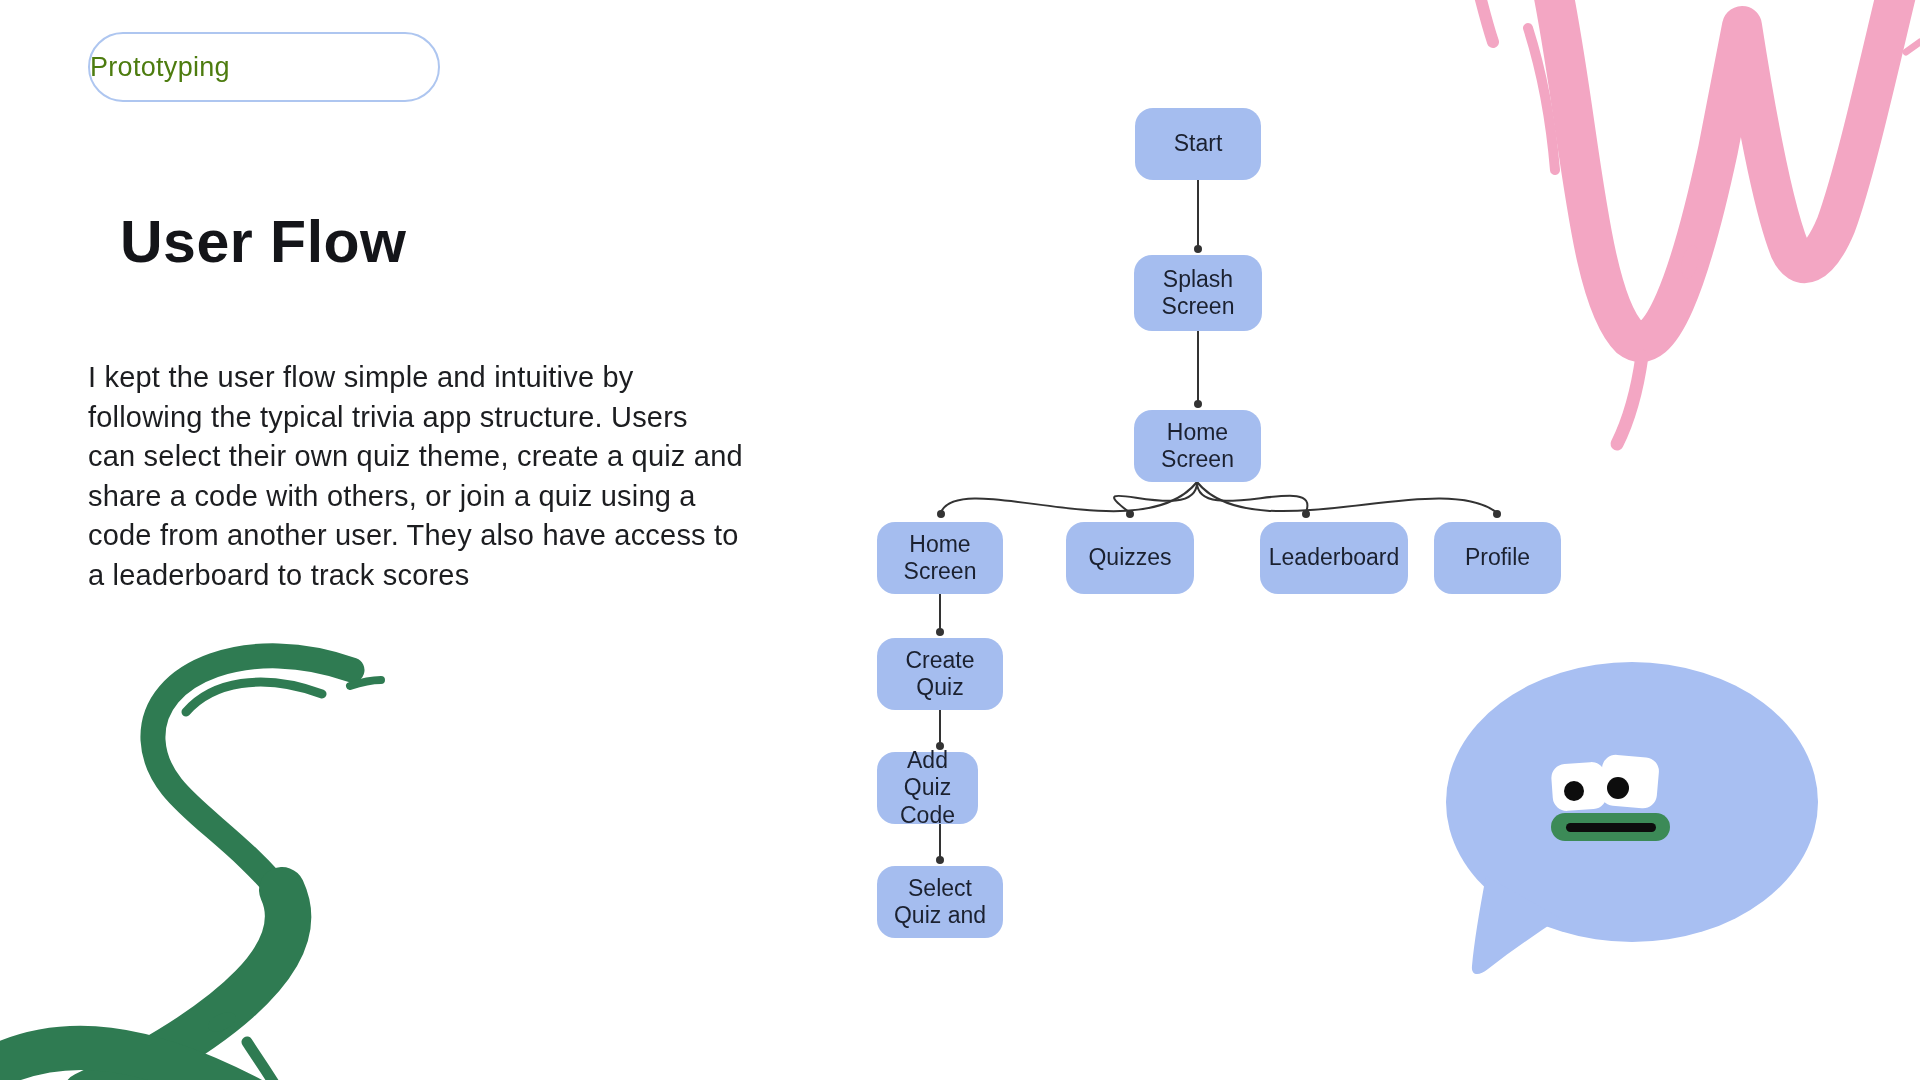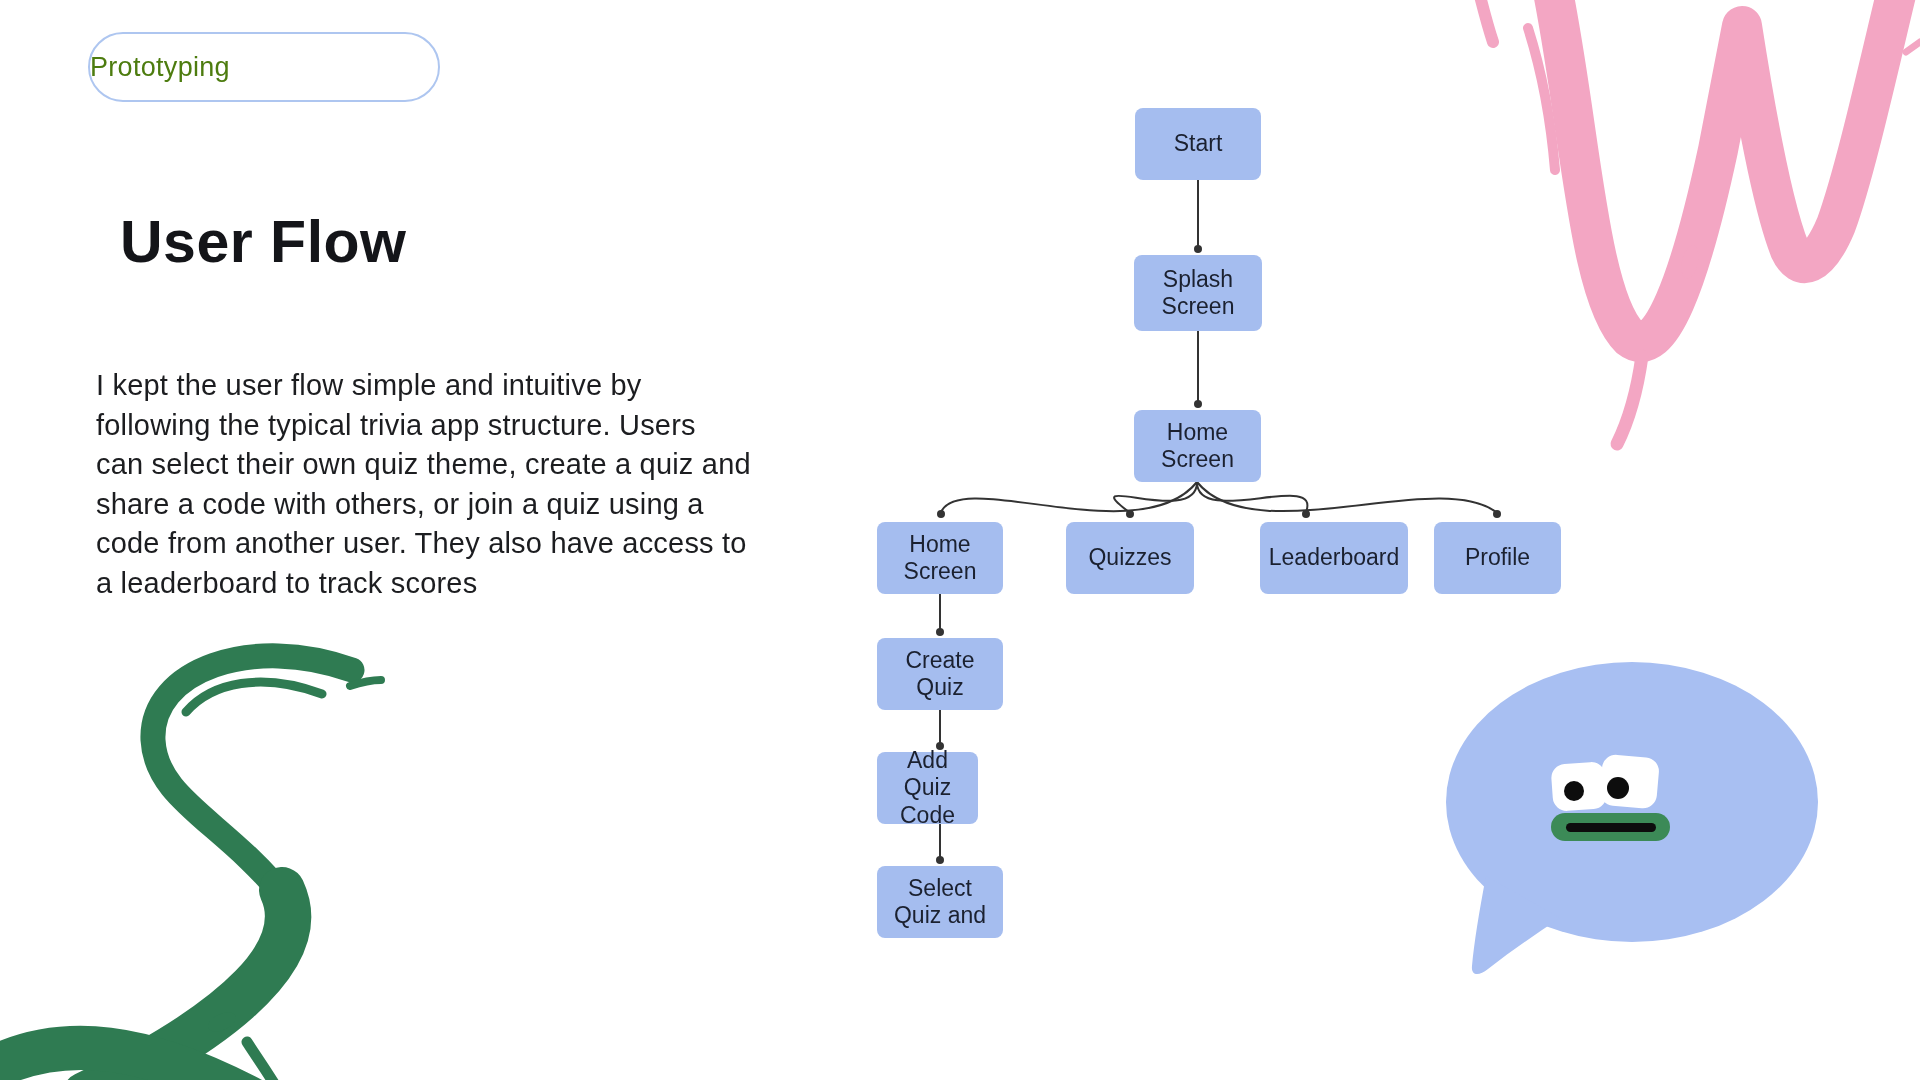--- a/index.html
+++ b/index.html
@@ -19,21 +19,21 @@
   .title{
     position:absolute;left:108px;top:196px;
     font-size:59px;font-weight:700;color:#141519;letter-spacing:.5px;
   }
   .desc{
     position:absolute;left:88px;top:358px;width:740px;
     font-size:29px;line-height:39.5px;color:#1c1d20;
     white-space:pre-line;letter-spacing:.2px;
   }
   .node{
-    position:absolute;background:#a5bdef;border-radius:8px;
+    position:absolute;background:#a5bdef;border-radius:18px;
     display:flex;align-items:center;justify-content:center;
     text-align:center;color:#1b2130;font-size:23px;line-height:27.5px;
     white-space:pre-line;box-sizing:border-box;padding:4px;
   }
 </style>
 </head>
 <body>
 
 <div class="slide">
 
@@ -96,21 +96,21 @@
       <circle cx="940" cy="860" r="4"></circle>
     </g>
   </svg>
 
   <div class="badge">
     <span>Prototyping</span>
   </div>
 
   <h1 class="title" style="margin:12px">User Flow</h1>
 
-  <p class="desc" style="margin:8px">I kept the user flow simple and intuitive by
+  <p class="desc" style="margin:0">I kept the user flow simple and intuitive by
 following the typical trivia app structure. Users
 can select their own quiz theme, create a quiz and
 share a code with others, or join a quiz using a
 code from another user. They also have access to
 a leaderboard to track scores</p>
 
   <div class="node" style="left:1135px;top:108px;width:126px;height:72px">
     <span>Start</span>
   </div>
   <div class="node" style="left:1134px;top:255px;width:128px;height:76px">

